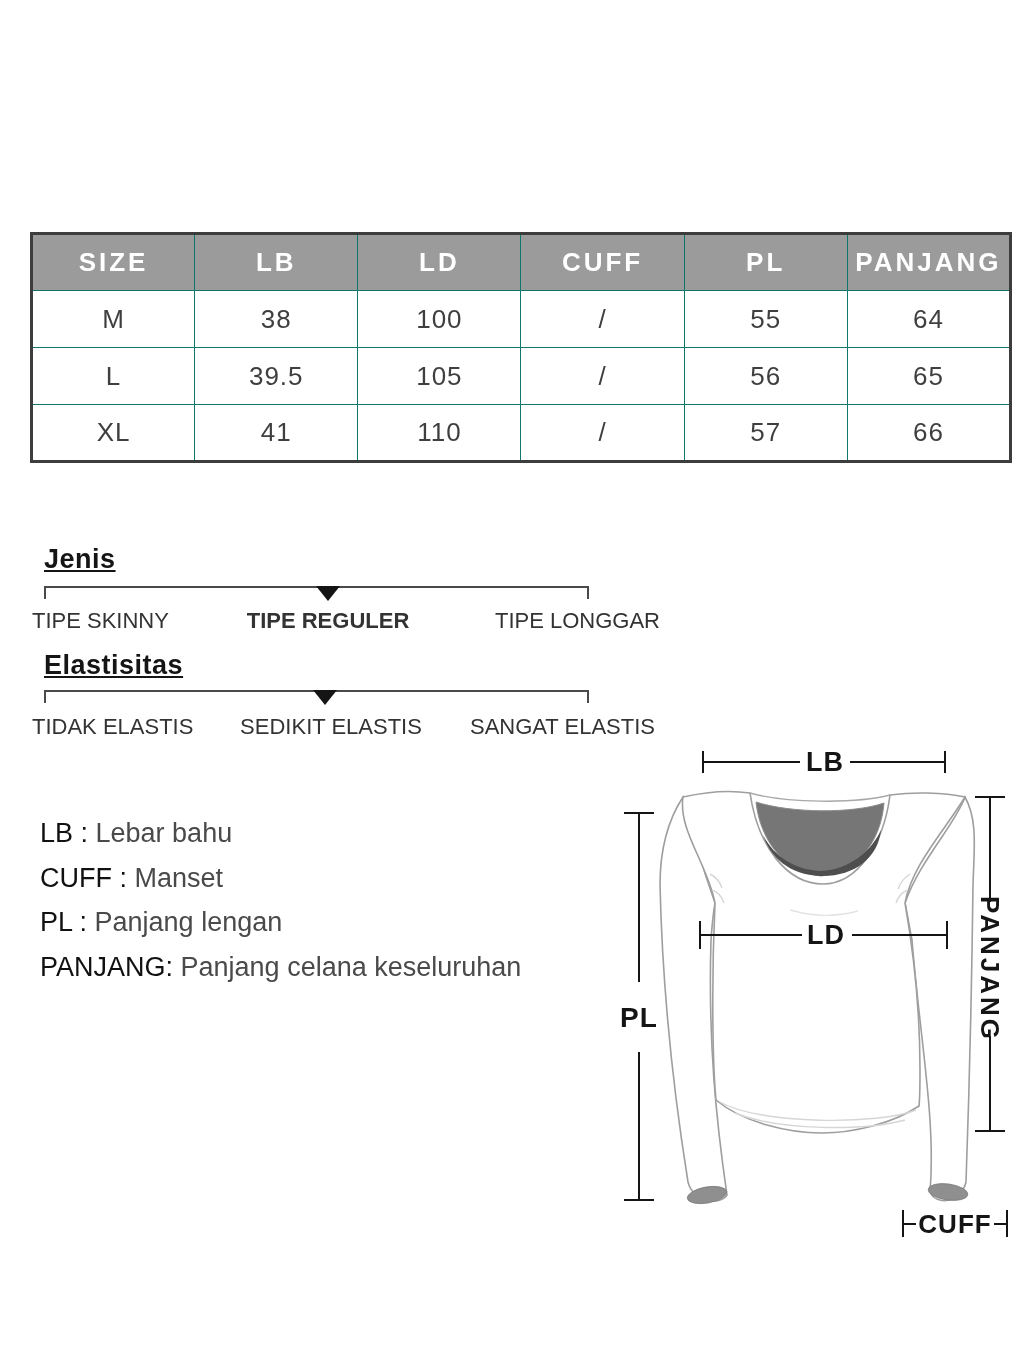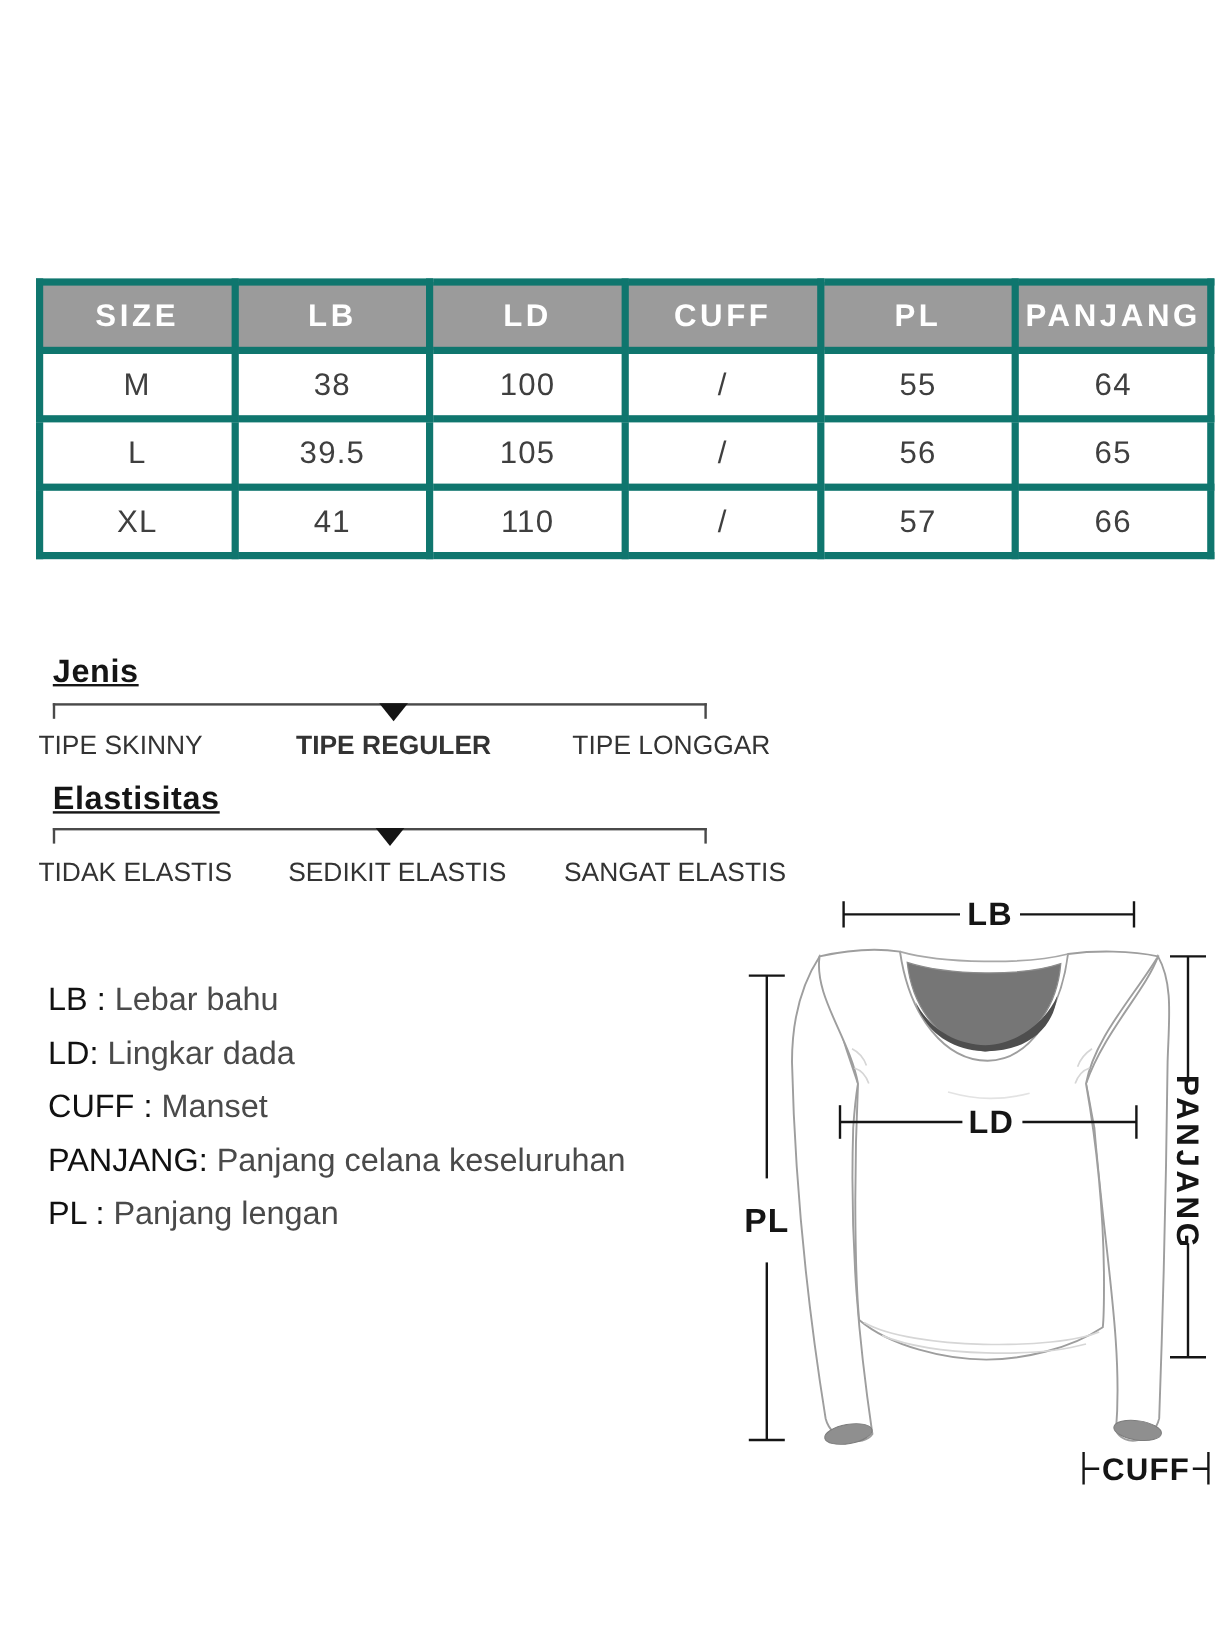--- a/index.html
+++ b/index.html
@@ -16,21 +16,21 @@
     font-size:39px; font-weight:bold; letter-spacing:2px; color:#111;
   }
 
   
   .size-table {
     top:232px; left:30px; width:982px;
     border-collapse:collapse; table-layout:fixed;
     border:3px solid #3d3d3d;
   }
   .size-table th, .size-table td {
-    border:6px solid #0f766e; height:57px; text-align:center; vertical-align:middle;
+    border:1px solid #0f766e; height:57px; text-align:center; vertical-align:middle;
   }
   .size-table th {
     background:#9b9b9b; color:#ffffff; font-size:26px; font-weight:bold; letter-spacing:3px;
   }
   .size-table td { color:#3f3f3f; font-size:26px; letter-spacing:1px; font-weight:normal; background:#fff; }
 
   
   .section-heading { font-size:27px; font-weight:bold; color:#151515; letter-spacing:0.5px;text-decoration:underline; }
 
   
@@ -104,49 +104,45 @@
         <td>66</td>
       </tr>
     </tbody>
   </table>
 
   <div class="abs section-heading" style="left:44px; top:544px;">Jenis</div>
   <div class="abs bracket" style="left:44px; top:586px;"></div>
   <div class="abs tri" style="left:316px; top:586px;"></div>
   <div class="abs scale-label" style="left:32px; top:608px;">TIPE SKINNY</div>
   <div class="abs scale-label lbl-center" style="left:328px; top:608px;font-weight:bold;">TIPE REGULER</div>
-  <div class="abs scale-label lbl-right" style="left:642px; top:608px;text-align:right;">TIPE LONGGAR</div>
+  <div class="abs scale-label lbl-right" style="left:660px; top:608px;text-align:right;">TIPE LONGGAR</div>
 
   <div class="abs section-heading" style="left:44px; top:650px;">Elastisitas</div>
   <div class="abs bracket" style="left:44px; top:690px;"></div>
   <div class="abs tri" style="left:313px; top:690px;"></div>
   <div class="abs scale-label" style="left:32px; top:714px;">TIDAK ELASTIS</div>
   <div class="abs scale-label lbl-center" style="left:331px; top:714px;">SEDIKIT ELASTIS</div>
   <div class="abs scale-label lbl-right" style="left:655px; top:714px;">SANGAT ELASTIS</div>
 
   <div class="abs legend">
     <div class="legend-item">
       <b>LB :</b>
       <span class="def">Lebar bahu</span>
     </div>
     <div class="legend-item">
-      <b>LD:</b>
-      <span class="def">Lingkar dada</span>
-    </div>
-    <div class="legend-item">
       <b>CUFF :</b>
       <span class="def">Manset</span>
     </div>
     <div class="legend-item">
+      <b>PL :</b>
+      <span class="def">Panjang lengan</span>
+    </div>
+    <div class="legend-item">
       <b>PANJANG:</b>
       <span class="def">Panjang celana keseluruhan</span>
-    </div>
-    <div class="legend-item">
-      <b>PL :</b>
-      <span class="def">Panjang lengan</span>
     </div>
   </div>
 
 
   <svg class="abs diagram" viewBox="0 0 416 514">
 
     <g>
       <path d="M 83,57 C 68,80 60,110 60,145 C 62,230 70,330 88,442
                C 93,462 120,466 127,455
                C 116,380 108,300 111,200 C 112,185 113,175 115,163

